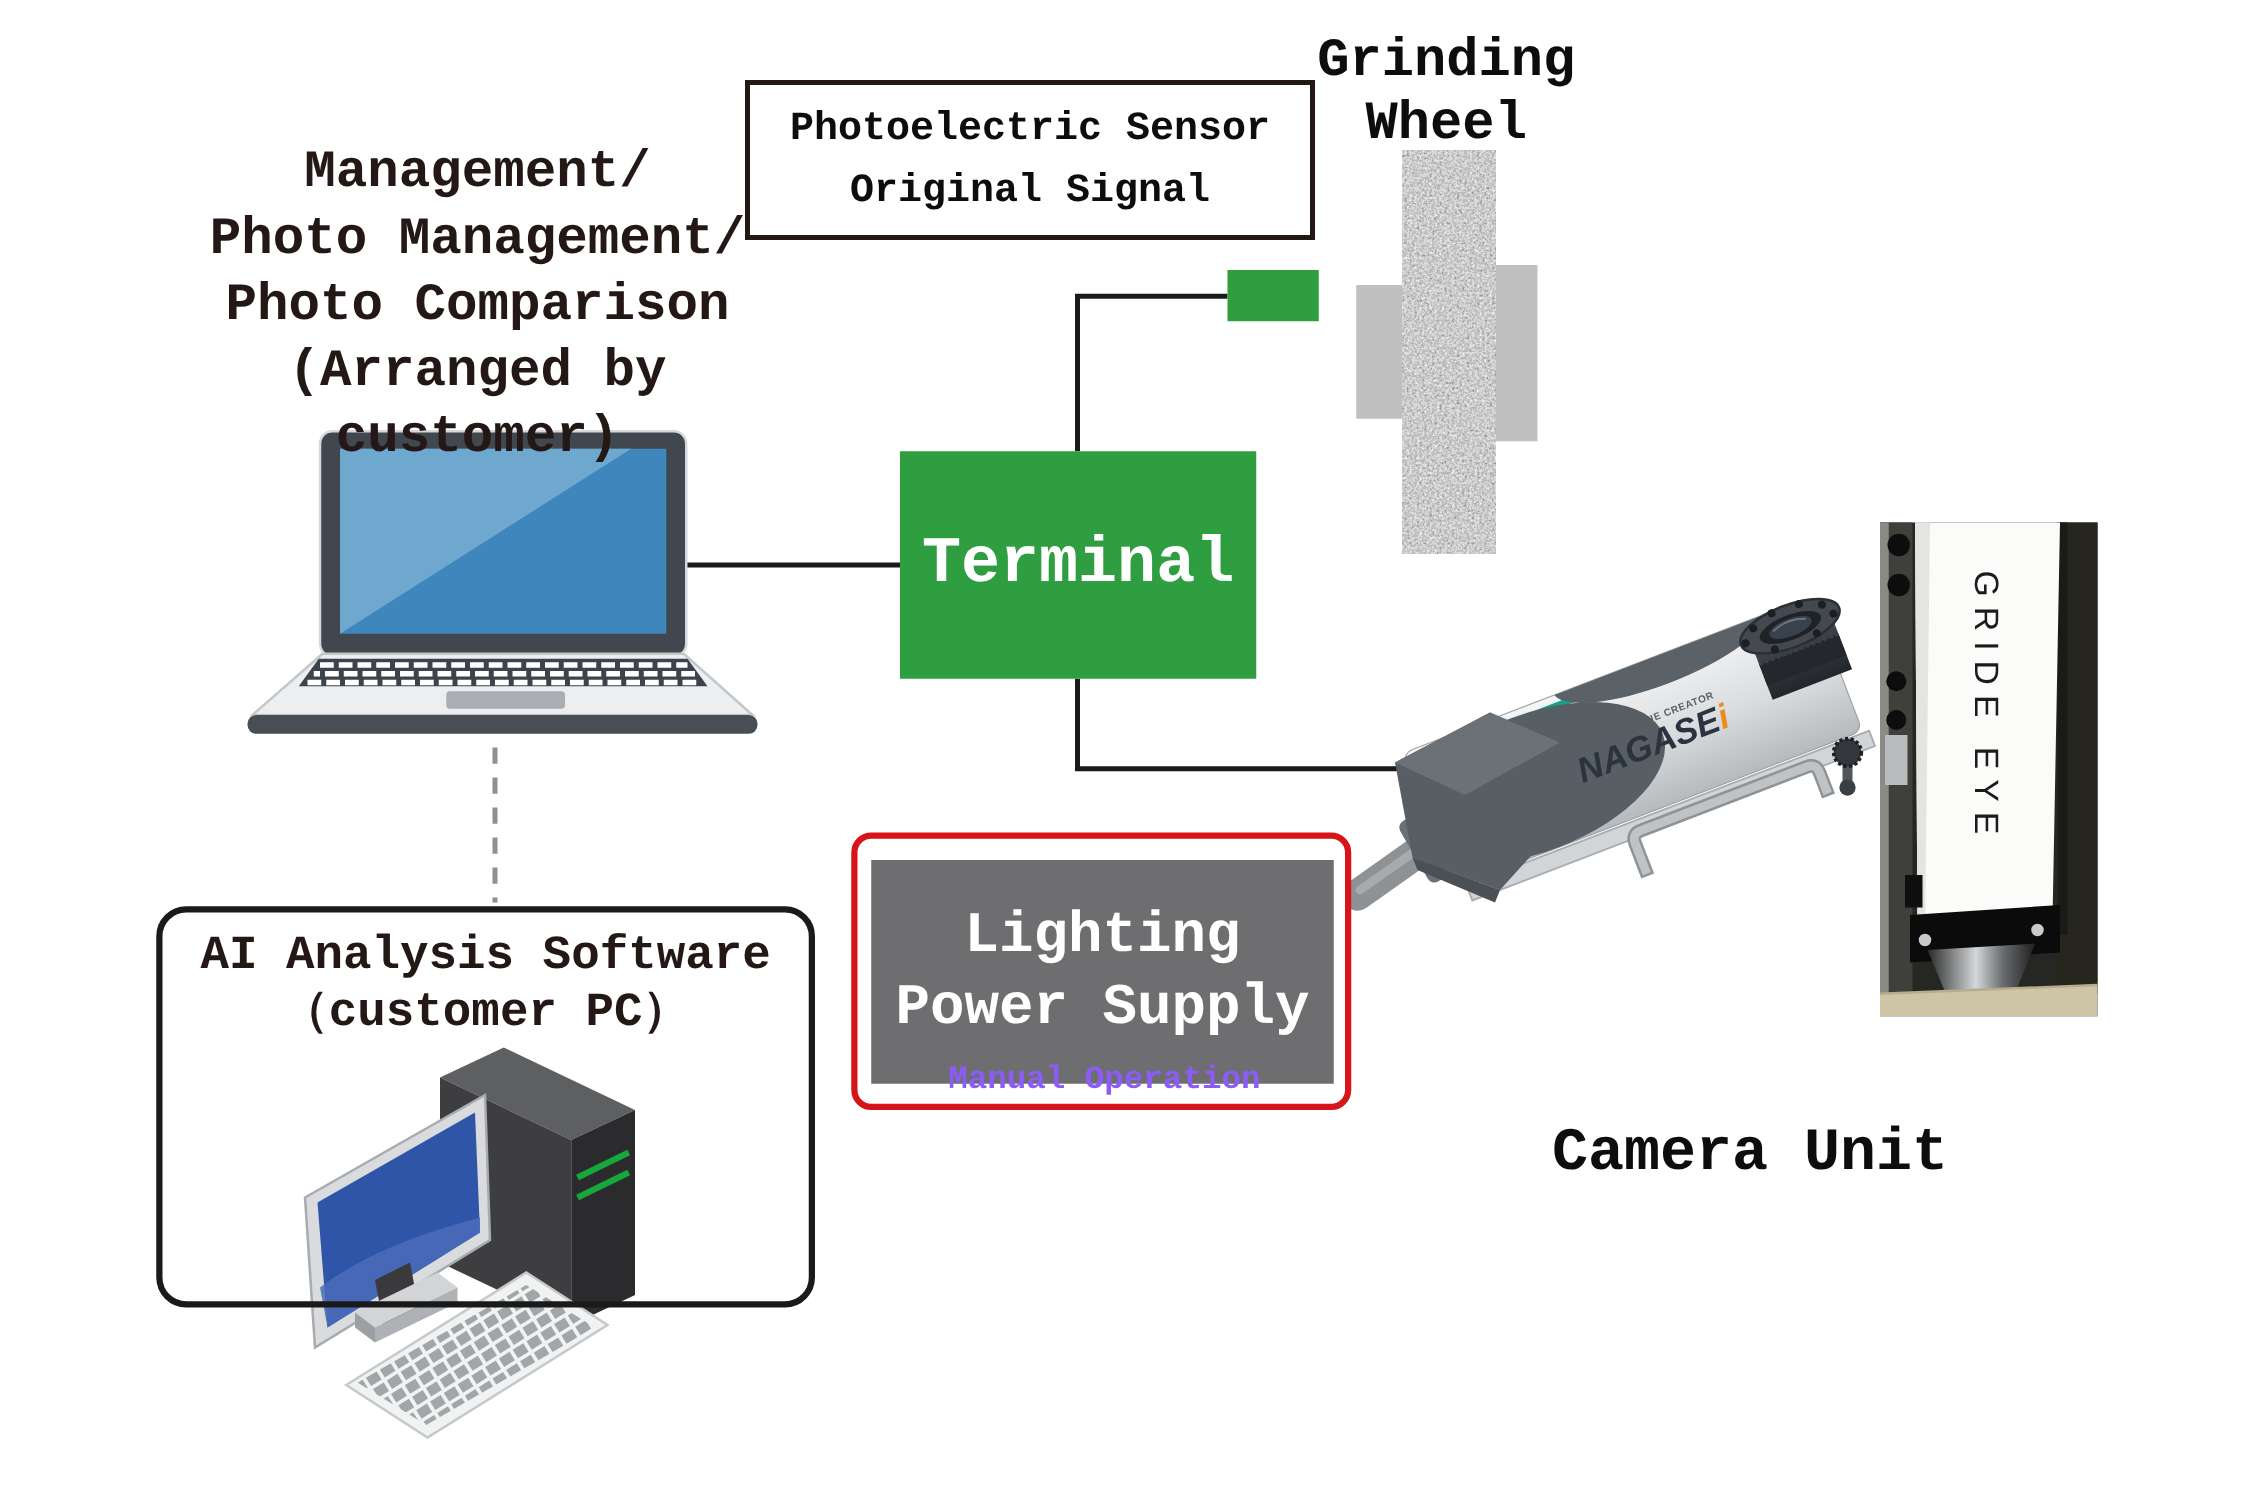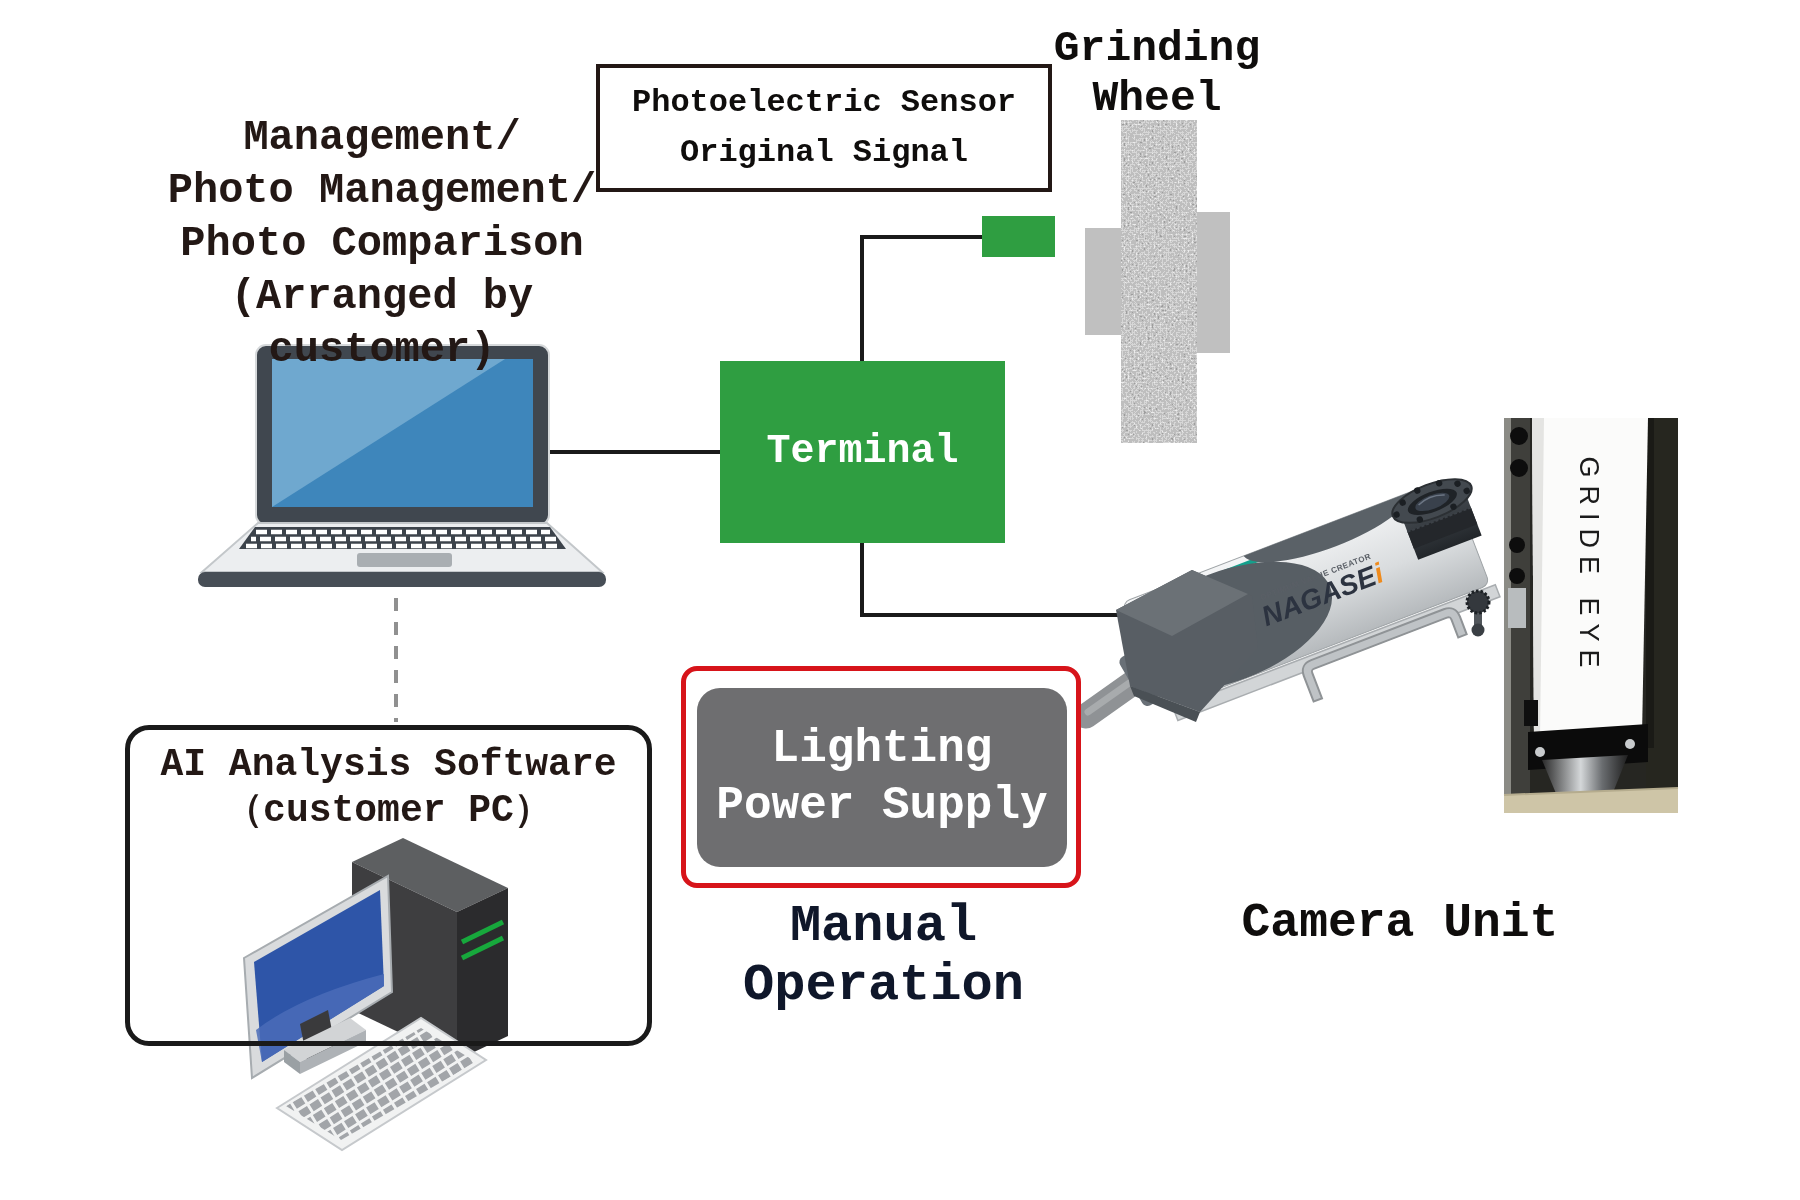--- a/index.html
+++ b/index.html
@@ -8,26 +8,26 @@
   .layer{position:absolute;left:0;top:0;}
   .abs{position:absolute;box-sizing:border-box;font-family:Liberation Mono, monospace;}
   .ctr{text-align:center;}
   .b{font-weight:700;}
 
   .photography{left:120px;top:112px;width:524px;font-size:42px;line-height:53px;color:#231815;}
   .photoelectric{left:596px;top:64px;width:456px;height:128px;border:4px solid #231815;background:#fff;
                  display:flex;flex-direction:column;justify-content:center;font-size:32px;line-height:50px;color:#0f0d0c;}
   .grinding{left:1037px;top:24px;width:240px;font-size:43px;line-height:50px;color:#0f0d0c;}
   .terminal{left:720px;top:361px;width:285px;height:182px;background:#2f9e41;color:#fff;
-            display:flex;flex-direction:column;justify-content:center;font-size:40px;line-height:58px;}
+            display:flex;flex-direction:column;justify-content:center;font-size:52px;line-height:58px;}
   .sensor-sq{left:982px;top:216px;width:73px;height:41px;background:#2f9e41;}
   .lighting-outer{left:681px;top:666px;width:400px;height:222px;border:5px solid #d7141a;border-radius:16px;background:#fff;}
   .lighting-inner{left:11px;top:17px;width:370px;height:179px;background:#6e6e70;color:#fff;
-                  display:flex;flex-direction:column;justify-content:center;font-size:46px;line-height:57px;border-radius:23px;}
-  .manual{left:660px;top:897px;width:447px;font-size:52px;color:#0f172a;}
+                  display:flex;flex-direction:column;justify-content:center;font-size:46px;line-height:57px;}
+  .manual{left:660px;top:848px;width:447px;font-size:26px;color:#8b5cf6;}
   .camera-label{left:1150px;top:896px;width:500px;font-size:48px;color:#0f0d0c;}
   .ai-box{left:125px;top:725px;width:527px;height:321px;border:5px solid #1a1a1a;border-radius:24px;background:transparent;}
   .ai-title{margin-top:12px;font-size:38px;line-height:46px;color:#231815;}
 </style>
 </head>
 <body>
 
 <div class="canvas">
 
 <svg class="layer" width="1800" height="1200" viewBox="0 0 1800 1200">

